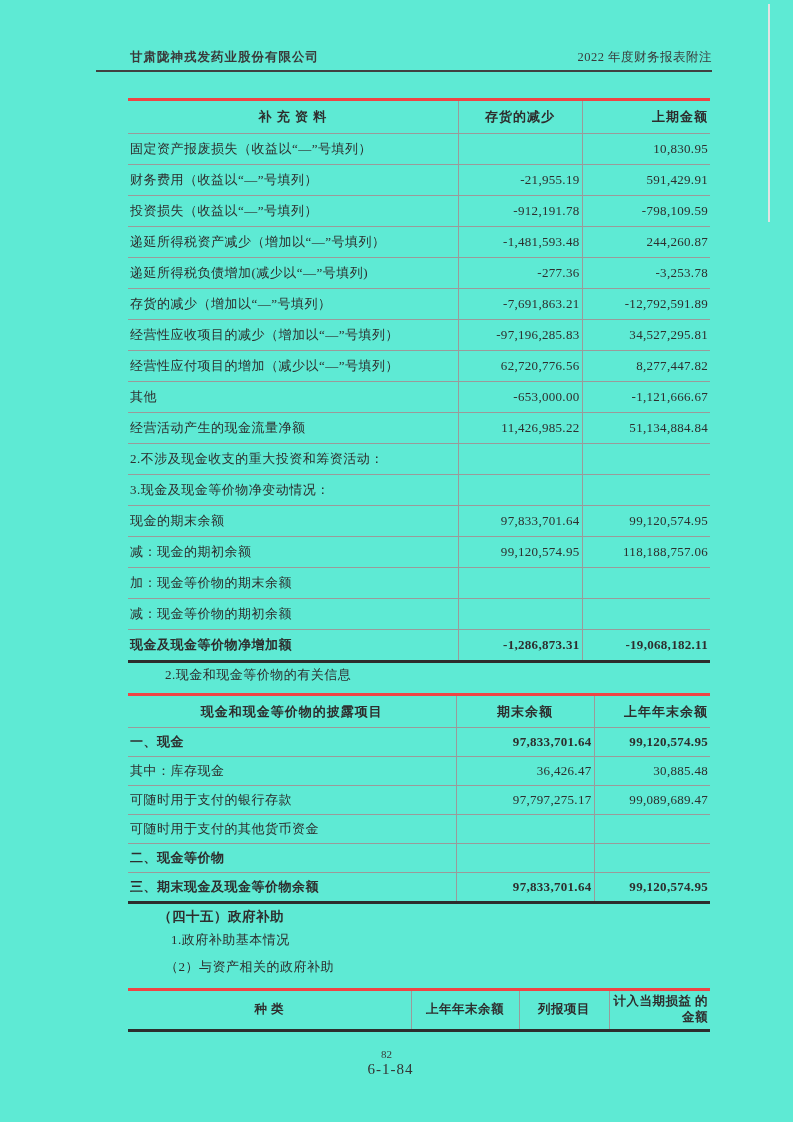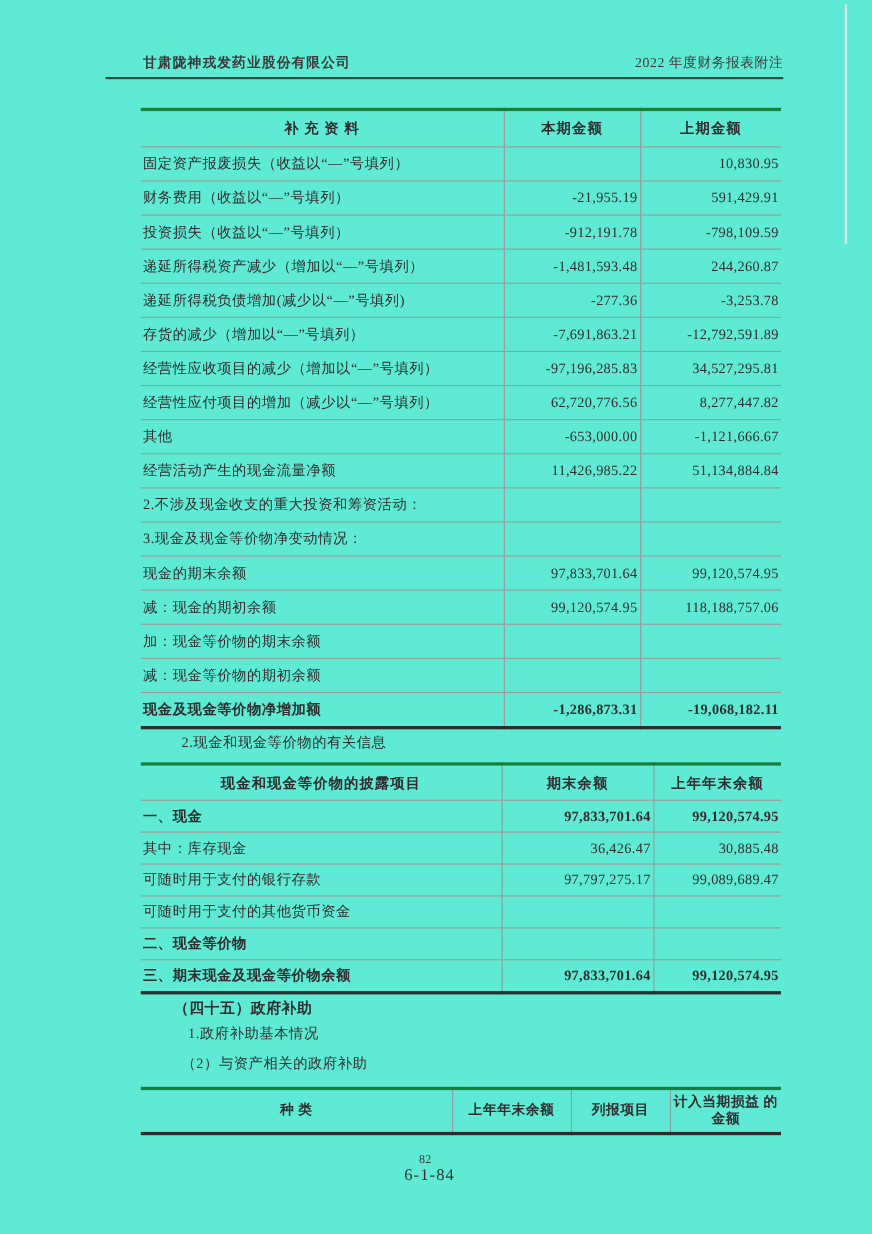--- a/index.html
+++ b/index.html
@@ -16,33 +16,33 @@
     border-bottom:2px solid #414141; padding-bottom:4px; box-sizing:border-box;
   }
   .company { padding-left:34px; font-size:12.5px; font-weight:600; letter-spacing:1px; color:#3a3a3a; }
   .report-title { font-size:12.5px; color:#3a3a3a; letter-spacing:0.5px; }
 
   
   table.tbl {
     position:absolute; left:128px; width:582px;
     border-collapse:collapse; table-layout:fixed;
     font-size:13px; color:#2e2e2e;
-    border-top:3px solid #15803d; border-bottom:3px solid #2d2d2d;
+    border-top:3px solid #ef4444; border-bottom:3px solid #2d2d2d;
   }
   .tbl th {
     font-weight:bold; text-align:center; vertical-align:middle;
     border-bottom:1px solid #9a9a9a; border-right:1px solid #9a9a9a;
     letter-spacing:1px; padding:2px 2px;
   }
   .tbl td {
     vertical-align:middle;
     border-bottom:1px solid #9a9a9a; border-right:1px solid #9a9a9a;
     padding:0 2px;
   }
-  .tbl th:last-child, .tbl td:last-child { border-right:none; }
+  .tbl th:last-child, .tbl td:last-child { border-right:none;text-align:right; }
   .tbl tbody tr:last-child td { border-bottom:none; }
 
   .tbl1 { top:98px;  }
   .tbl1 th { height:28px; }
   .tbl1 td { height:30px; }
   .tbl2 { top:693px; }
   .tbl2 th { height:27px; }
   .tbl2 td { height:28px; }
   .tbl3 { top:988px; }
   .tbl3 th { height:34px; border-bottom:none; font-size:12.5px; letter-spacing:0.5px; line-height:1.25; }
@@ -81,21 +81,21 @@
 
   <table class="tbl tbl1">
     <colgroup>
         <col style="width:330px">
         <col style="width:124px">
         <col style="width:128px">
       </colgroup>
   <thead>
         <tr>
           <th>补 充 资 料</th>
-          <th>本期金额</th>
+          <th>存货的减少</th>
           <th>上期金额</th>
         </tr>
       </thead>
       <tbody>
         <tr>
           <td class="lbl ind1">固定资产报废损失（收益以“—”号填列）</td>
           <td class="num"></td>
           <td class="num">10,830.95</td>
         </tr>
         <tr>

